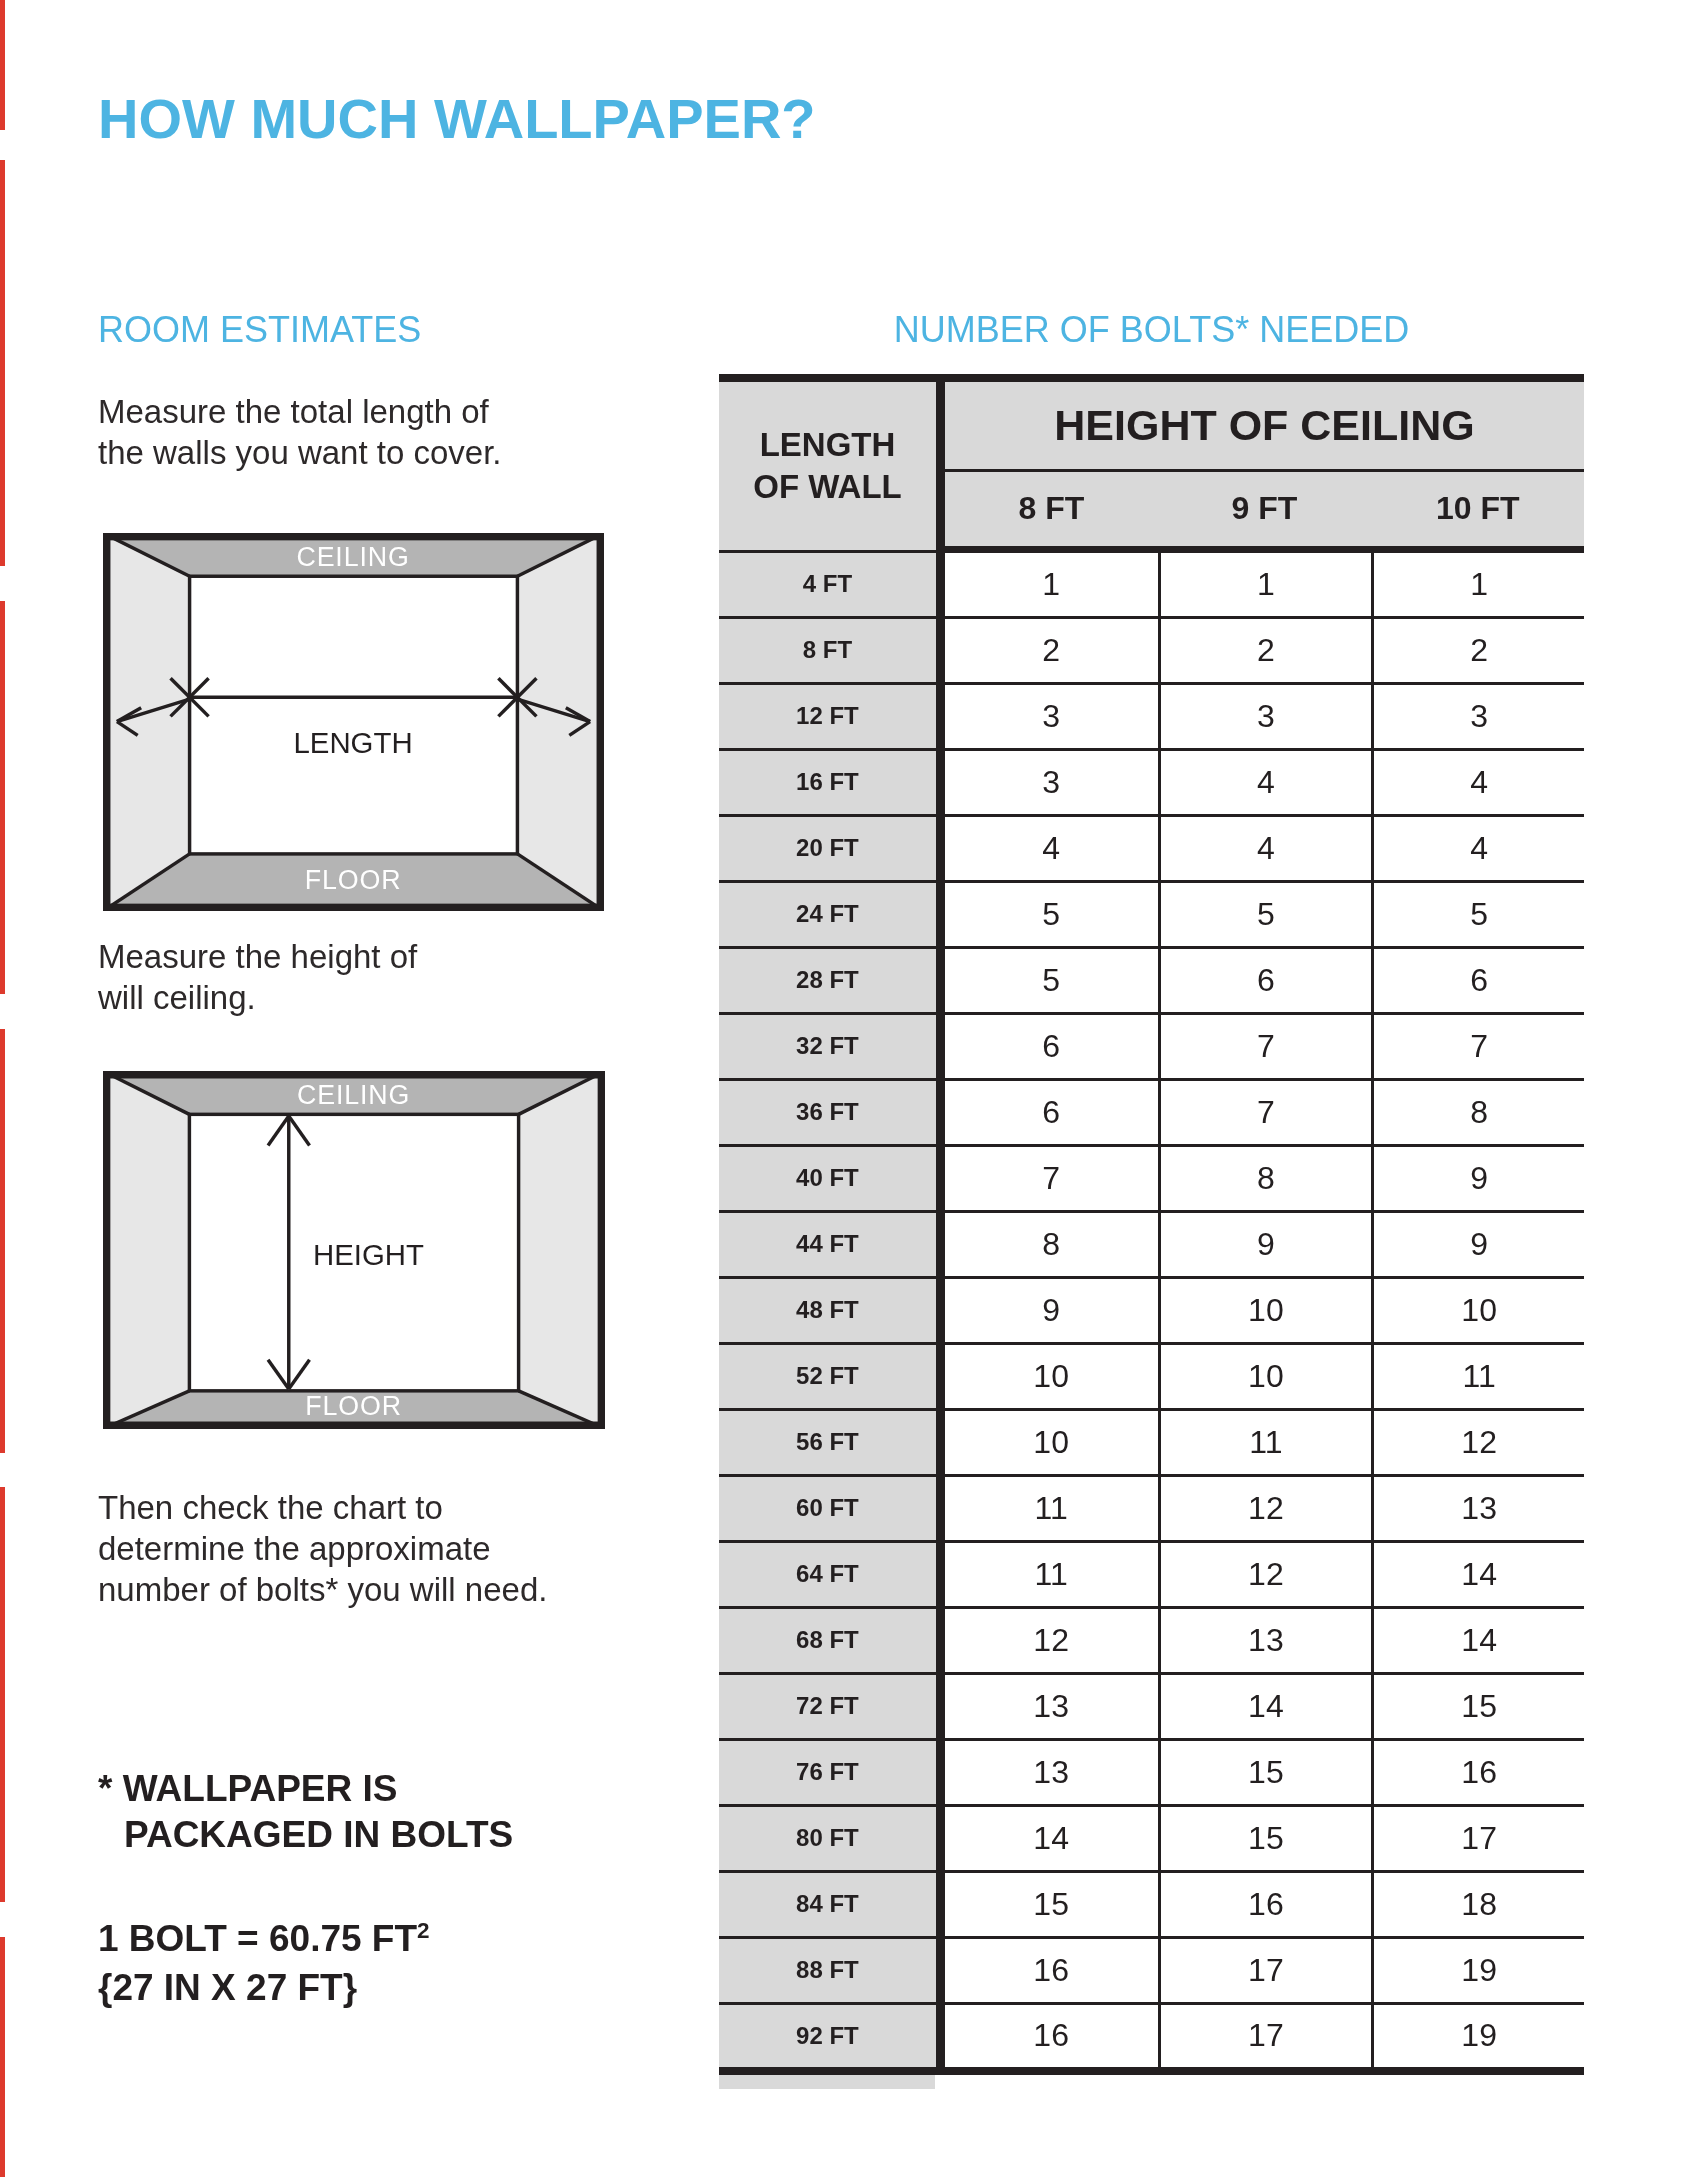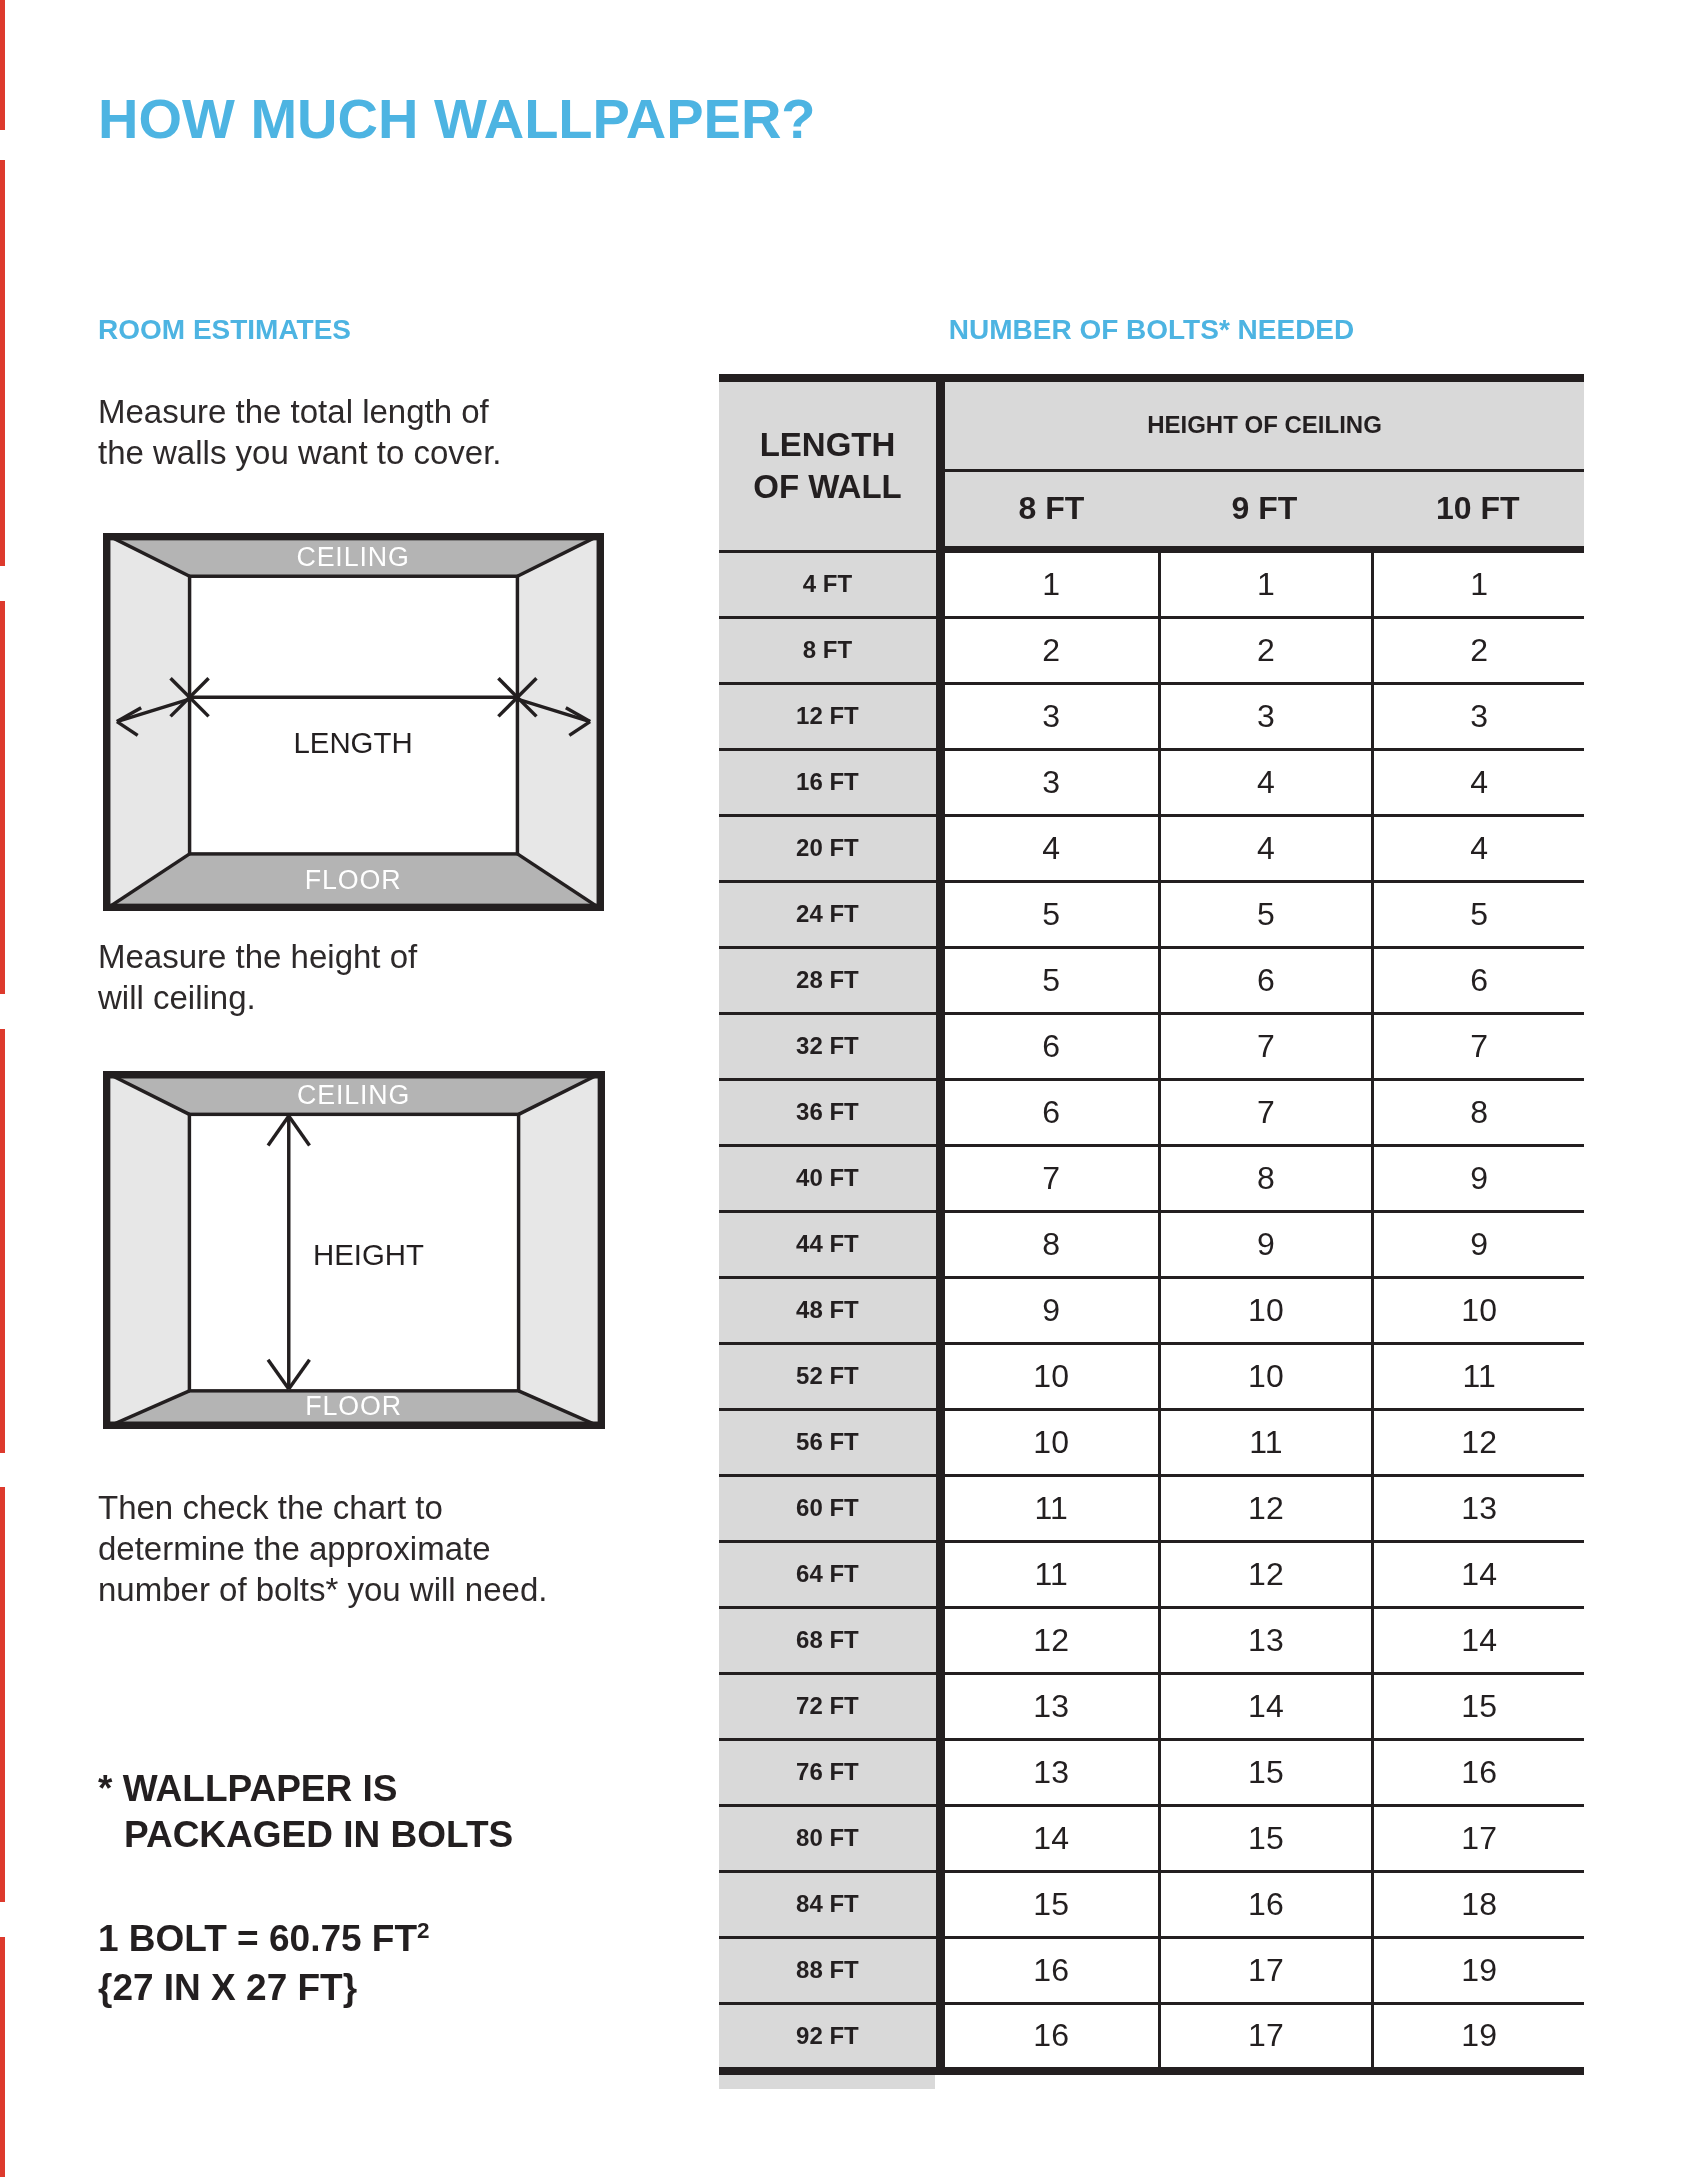--- a/index.html
+++ b/index.html
@@ -6,21 +6,21 @@
     --blue:#4db4e2; --ink:#231f20; --tgray:#d9d9d9; --band:#b4b4b4;
     --wall:#e7e7e7; --red:#dd3a2d; --text:#2d292a;
   }
   html,body{margin:0;padding:0;background:#fff;}
   .page{position:relative;width:1683px;height:2177px;background:#fff;overflow:hidden;
         font-family:"Liberation Sans",sans-serif;color:var(--text);}
   .abs{position:absolute;}
   .red-seg{position:absolute;left:0;width:5.2px;background:var(--red);}
   .page-title{left:98px;top:86px;font-size:56px;font-weight:bold;color:var(--blue);
               line-height:66px;white-space:nowrap;}
-  .sec-head{font-size:28px;font-weight:bold;color:var(--blue);line-height:38px;white-space:nowrap;}
+  .sec-head{font-size:36px;font-weight:normal;color:var(--blue);line-height:38px;white-space:nowrap;}
   .sec-head-left{left:98px;top:311px;}
   .sec-head-right{left:719px;top:311px;width:865px;text-align:center;}
   .para{left:98px;font-size:33px;line-height:41px;color:var(--text);}
   .foot-bold{left:98px;font-size:37px;font-weight:bold;color:var(--ink);line-height:46px;}
   .foot-indent{padding-left:26px;}
   .bolt-block{left:98px;top:1906px;font-size:37px;font-weight:bold;color:var(--ink);line-height:49px;}
   .bolt-block sup{font-size:22.5px;}
   
   .diagram{position:absolute;}
   .diagram svg{display:block;}
@@ -32,21 +32,21 @@
   .bolt-table{left:719px;top:374px;width:865px;}
   .tbar{height:7.8px;background:var(--ink);}
   .bbar{height:8.6px;background:var(--ink);}
   .stub{width:216px;height:14px;background:var(--tgray);}
   .thead-left{position:absolute;left:0;top:7.8px;width:226px;height:171px;background:var(--tgray);
       border-right:9.5px solid var(--ink);border-bottom:3.5px solid var(--ink);box-sizing:border-box;
       display:flex;flex-direction:column;align-items:center;justify-content:center;
       font-size:33px;font-weight:bold;color:var(--ink);line-height:42px;}
   .group-head{margin-left:226px;height:90px;box-sizing:border-box;border-bottom:3.5px solid var(--ink);
       background:var(--tgray);display:flex;align-items:center;justify-content:center;
-      font-size:24px;font-weight:bold;color:var(--ink);}
+      font-size:43px;font-weight:bold;color:var(--ink);}
   .sub-head{margin-left:226px;height:81px;box-sizing:border-box;border-bottom:7px solid var(--ink);
       background:var(--tgray);display:flex;}
   .sub-cell{display:flex;align-items:center;justify-content:center;
       font-size:32px;font-weight:bold;color:var(--ink);}
   .sub-cell:nth-child(1){width:213px;} .sub-cell:nth-child(2){width:214px;} .sub-cell:nth-child(3){width:213px;}
   .trow{display:flex;height:66px;box-sizing:border-box;border-bottom:3.5px solid var(--ink);}
   .trow.last{height:62px;border-bottom:none;}
   .c-label{width:226px;box-sizing:border-box;background:var(--tgray);border-right:9.5px solid var(--ink);
       display:flex;align-items:center;justify-content:center;
       font-size:24px;font-weight:bold;color:var(--ink);}

